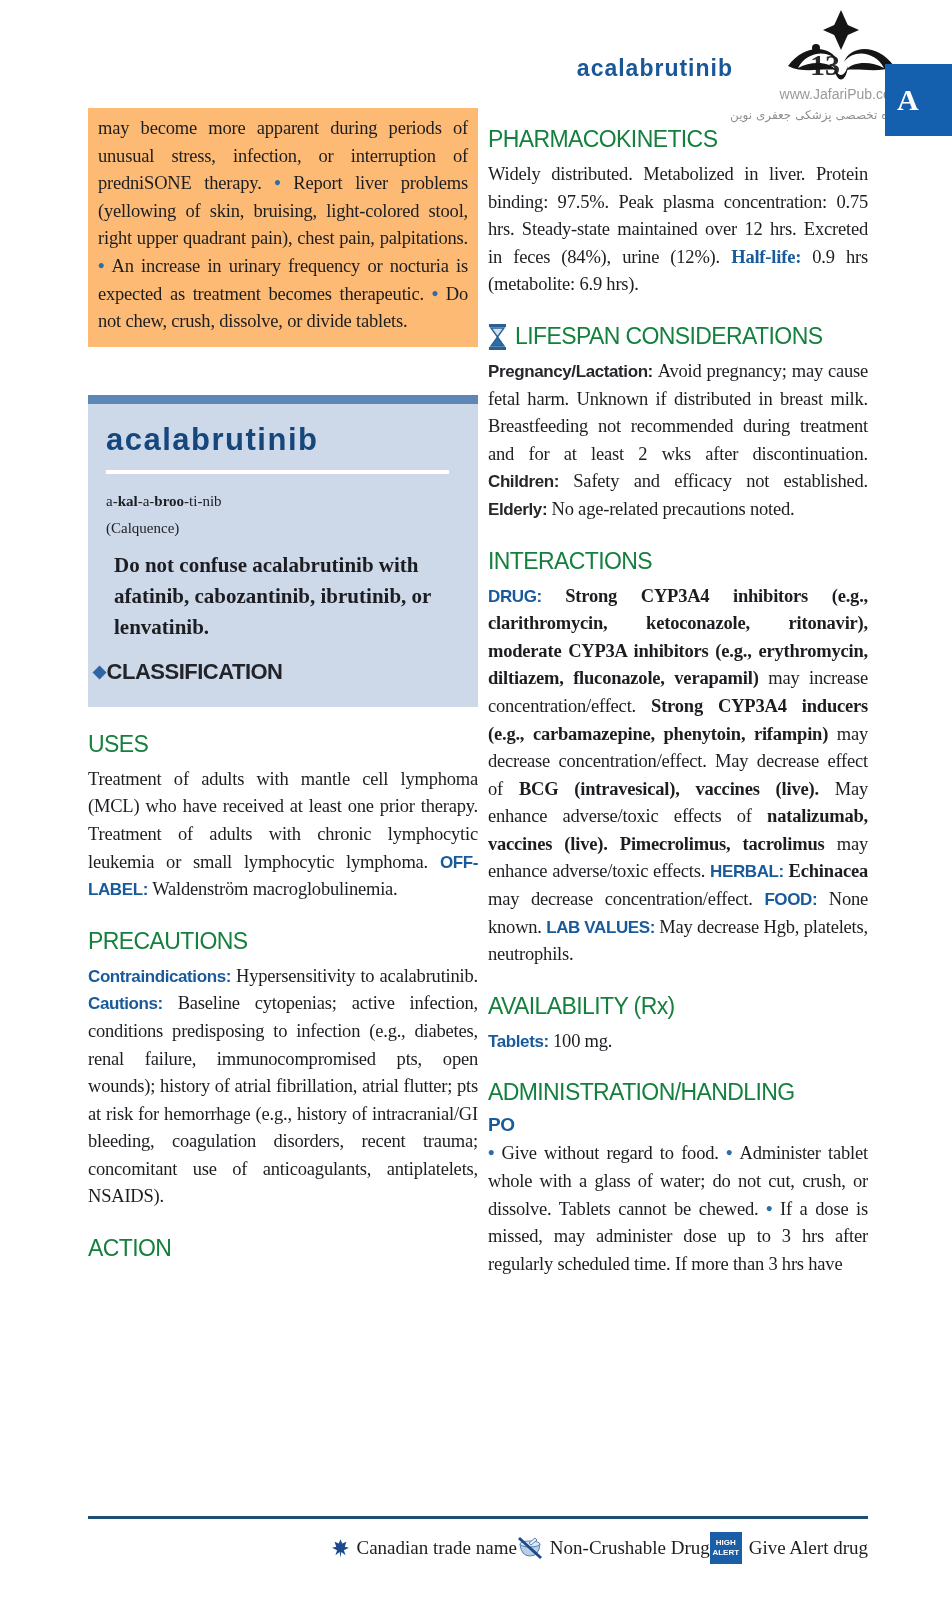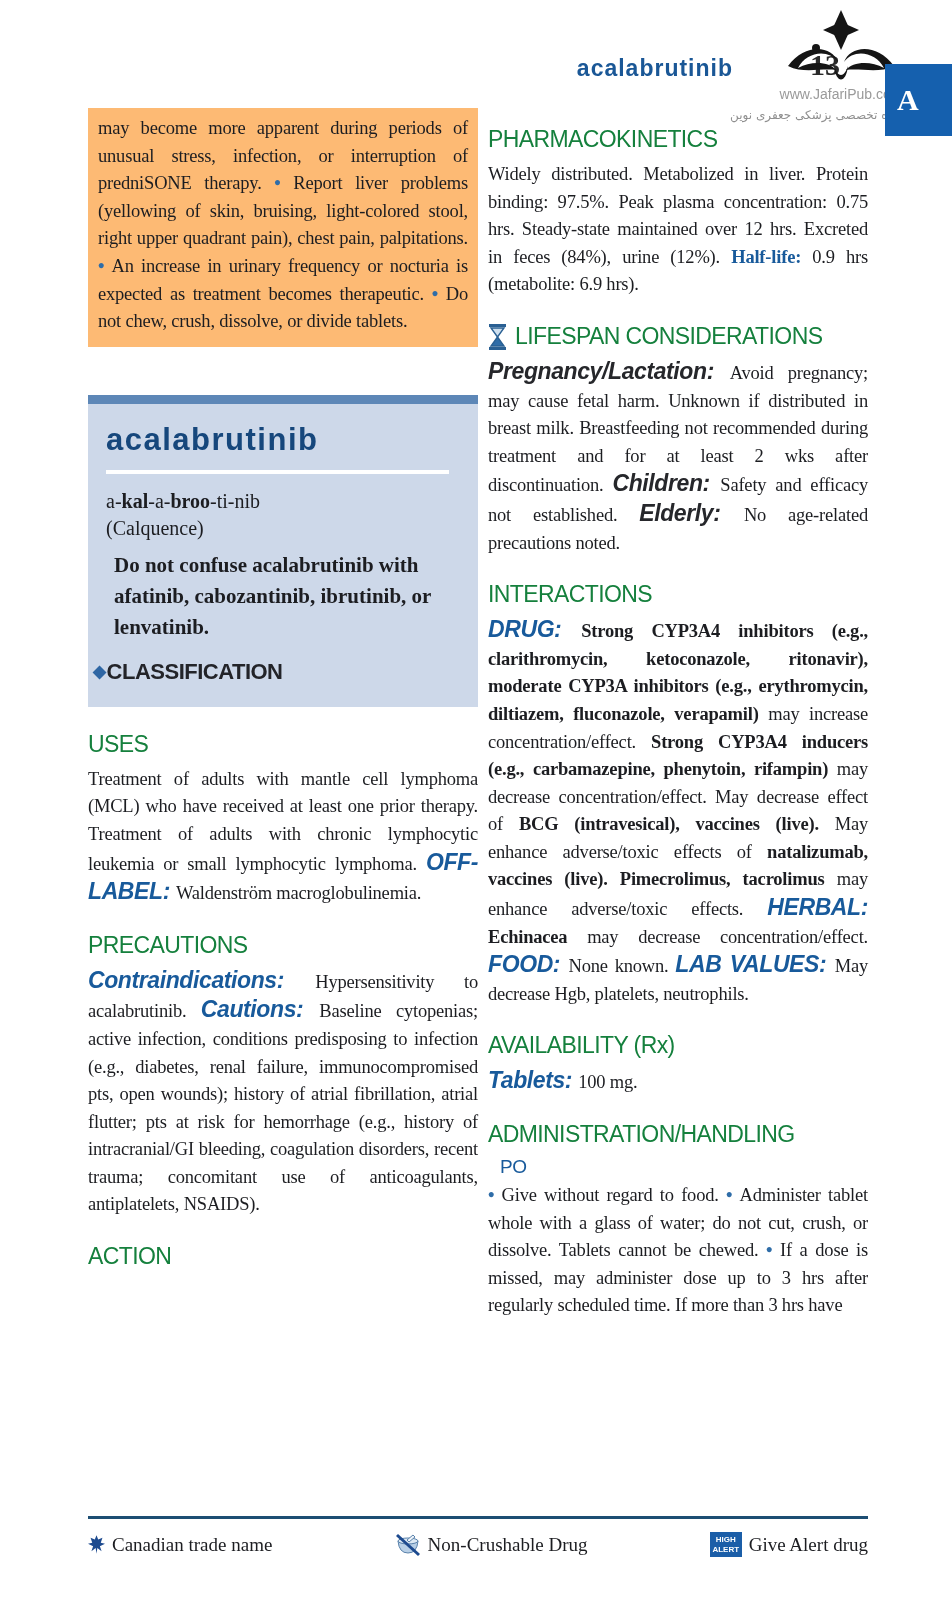--- a/index.html
+++ b/index.html
@@ -26,55 +26,55 @@
     color:#ffffff;font-family:"Liberation Serif",serif;font-weight:bold;font-size:30px;
     display:flex;align-items:center;padding-left:12px;box-sizing:border-box;
   }
   
   .columns{position:absolute;left:88px;top:106px;width:780px;display:flex;gap:10px;}
   .col{width:390px;}
   .col.right{width:380px;padding-top:4px;}
   .para{margin:0;font-size:18.5px;line-height:27.6px;text-align:justify;letter-spacing:-0.2px;}
   .seg{}
   .bser{font-weight:bold;}
-  .sans{font-family:"Liberation Sans",sans-serif;font-weight:bold;font-size:23px;letter-spacing:-0.4px;color:#26272b;font-style:italic;}
+  .sans{font-family:"Liberation Sans",sans-serif;font-weight:bold;font-size:17px;letter-spacing:-0.4px;color:#26272b;}
   .blue{color:#185a9b;}
   .dot{color:#2f6da8;font-weight:bold;}
   .sec-h{
     font-family:"Liberation Sans",sans-serif;font-weight:normal;font-size:23px;
     letter-spacing:-0.6px;color:#15803d;margin:24px 0 8px;display:flex;align-items:flex-end;gap:8px;
   }
   .col.right section:first-child .sec-h{margin-top:16px;}
-  .sub-h{font-family:"Liberation Sans",sans-serif;font-weight:normal;font-size:19px;color:#185a9b;margin:0 12px 4px;letter-spacing:-0.3px;}
+  .sub-h{font-family:"Liberation Sans",sans-serif;font-weight:bold;font-size:19px;color:#185a9b;margin:0 0 4px;letter-spacing:-0.3px;}
   .hourglass-svg{flex:0 0 auto;}
   
   .gray-box{background:#fdba74;padding:7px 10px 11px;margin-top:2px;}
   
   .drug-box{margin-top:48px;background:#cdd8e9;border-top:9px solid #5d87b7;padding:12px 18px 16px;}
   .drug-title{
     font-family:"Liberation Sans",sans-serif;font-weight:bold;font-size:31px;
     letter-spacing:1.5px;color:#16477c;margin:6px 0 12px;
   }
   .white-rule{height:4px;background:#ffffff;margin:0 0 14px;width:97%;}
-  .pron,.brand{margin:0;font-size:20px;line-height:27px;}
+  .pron,.brand{margin:0;font-size:15px;line-height:27px;}
   .confuse{margin:8px;font-size:21px;line-height:31px;font-weight:bold;}
   .class-h{
     font-family:"Liberation Sans",sans-serif;font-weight:bold;font-size:22px;
     letter-spacing:-0.5px;color:#232429;margin:16px 0 6px -13px;
   }
   .diamond{color:#2e66a4;font-size:17px;vertical-align:2px;margin-right:1px;}
   
   .footer{
     position:absolute;left:88px;top:1516px;width:780px;
     border-top:3px solid #1d4e73;padding-top:13px;
-    display:flex;justify-content:space-between;align-items:center;
+    display:flex;justify-content:flex-end;align-items:center;
   }
   .footer-item{display:flex;align-items:center;gap:7px;font-size:19px;color:#1c1d21;}
   .ha-badge{
-    width:32px;height:25px;background:#1b5ea8;color:#fff;
+    width:32px;height:32px;background:#1b5ea8;color:#fff;
     font-family:"Liberation Sans",sans-serif;font-weight:bold;font-size:8px;line-height:1.2;
     display:flex;flex-direction:column;align-items:center;justify-content:center;letter-spacing:0;
   }
 </style>
 </head>
 <body>
 
 <div class="running-head">acalabrutinib</div>
 <div class="page-number">13</div>
 

